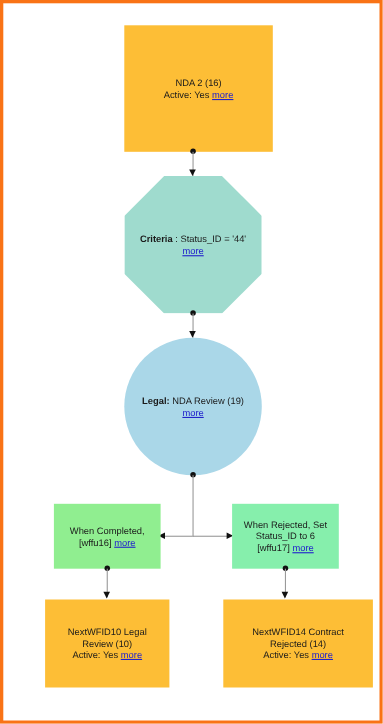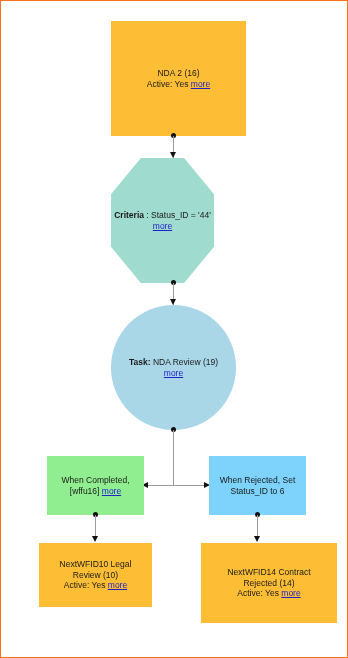--- a/index.html
+++ b/index.html
@@ -8,21 +8,21 @@
     background: #ffffff;
   }
   body {
     font-family: "Liberation Sans", sans-serif;
   }
   #canvas {
     position: relative;
     width: 348px;
     height: 658px;
     background: #ffffff;
-    border: 1px solid #f97316;
+    border: 3px solid #f97316;
     box-sizing: border-box;
     overflow: hidden;
   }
   .node {
     position: absolute;
     box-sizing: border-box;
     display: flex;
     align-items: center;
     justify-content: center;
     text-align: center;
@@ -46,21 +46,21 @@
       71% 100%, 29% 100%,
       0% 71%, 0% 29%);
   }
   
   .circle {
     background: #AAD7E8;
     border-radius: 50%;
   }
   
   .act-green { background: #90EE90; }
-  .act-pink  { background: #7dd3fc; }
+  .act-pink  { background: #86efac; }
 
   .lbl {
     font-size: 8.5px;
     white-space: nowrap;
   }
   .lbl-wrap {
     font-size: 8.5px;
   }
   .bold { font-weight: bold; }
   .link {
@@ -121,40 +121,40 @@
         <span>Active: Yes</span>
         <span class="link">more</span>
       </div>
     </div>
   </div>
 
   <div class="dot" style="left:170px; top:132px;"></div>
   <div class="edge-v" style="left:172px; top:135px; height:22px;"></div>
   <div class="arrow-down" style="left:169px; top:151px;"></div>
 
-  <div class="node octagon" style="left:110px; top:157px; width:103px; height:125px;">
+  <div class="node octagon" style="left:110px; top:157px; width:125px; height:125px;">
     <div class="inner">
       <div class="lbl">
         <span class="bold">Criteria</span>
         <span>: Status_ID = '44'</span>
       </div>
       <div class="lbl">
         <span class="link">more</span>
       </div>
     </div>
   </div>
 
   <div class="dot" style="left:170px; top:279px;"></div>
   <div class="edge-v" style="left:172px; top:282px; height:22px;"></div>
   <div class="arrow-down" style="left:169px; top:298px;"></div>
 
   <div class="node circle" style="left:110px; top:304px; width:125px; height:125px;">
     <div class="inner">
       <div class="lbl">
-        <span class="bold">Task:</span>
+        <span class="bold">Legal:</span>
         <span>NDA Review (19)</span>
       </div>
       <div class="lbl">
         <span class="link">more</span>
       </div>
     </div>
   </div>
 
   <div class="dot" style="left:170px; top:426px;"></div>
   <div class="edge-v" style="left:172px; top:429px; height:56px;"></div>
@@ -170,32 +170,36 @@
         <span>[wffu16]</span>
         <span class="link">more</span>
       </div>
     </div>
   </div>
 
   <div class="node act-pink" style="left:208px; top:455px; width:97px; height:59px;">
     <div class="inner">
       <div class="lbl-wrap">When Rejected, Set</div>
       <div class="lbl-wrap">Status_ID to 6</div>
+      <div class="lbl-wrap">
+        <span>[wffu17]</span>
+        <span class="link">more</span>
+      </div>
     </div>
   </div>
 
   <div class="dot" style="left:92px; top:511px;"></div>
   <div class="edge-v" style="left:94px; top:514px; height:26px;"></div>
   <div class="arrow-down" style="left:91px; top:535px;"></div>
 
   <div class="dot" style="left:254px; top:511px;"></div>
   <div class="edge-v" style="left:256px; top:514px; height:26px;"></div>
   <div class="arrow-down" style="left:253px; top:535px;"></div>
 
-  <div class="node wf-box" style="left:38px; top:542px; width:113px; height:64px;">
+  <div class="node wf-box" style="left:38px; top:542px; width:113px; height:80px;">
     <div class="inner">
       <div class="lbl-wrap">NextWFID10 Legal</div>
       <div class="lbl-wrap">Review (10)</div>
       <div class="lbl-wrap">
         <span>Active: Yes</span>
         <span class="link">more</span>
       </div>
     </div>
   </div>
 

